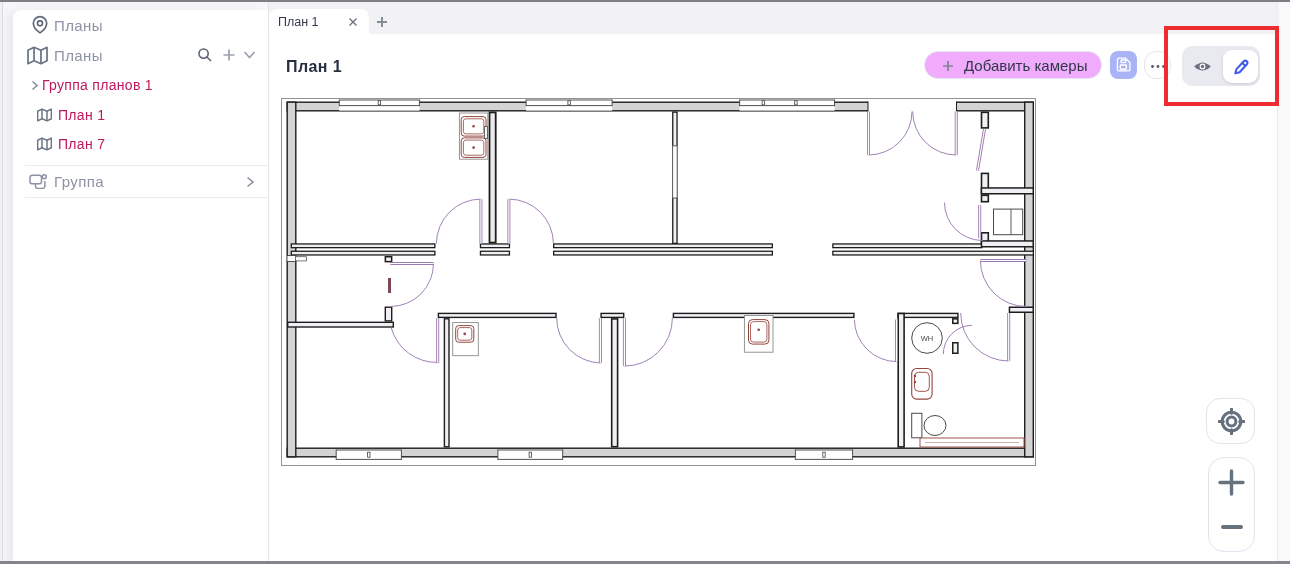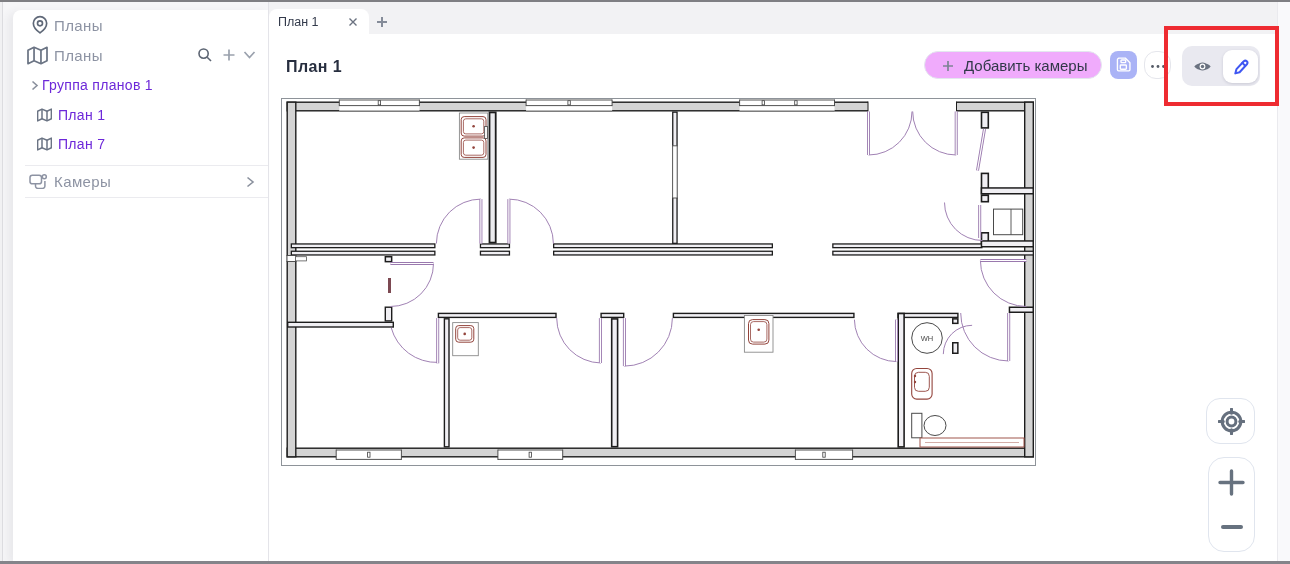--- a/index.html
+++ b/index.html
@@ -8,21 +8,21 @@
 
 #topborder{left:0;top:0;width:1290px;height:2px;background:#7f7f83;}
 #botborder{left:0;bottom:0;width:1290px;height:3px;background:#84848a;}
 #leftedge{left:0;top:2px;bottom:3px;width:2px;background:#f1f1f3;border-right:1px solid #dcdce0;}
 
 #sideback{left:2px;top:2px;width:266px;bottom:3px;background:#f6f6f8;}
 #sidecard{left:13px;top:10px;width:255px;bottom:3px;background:#ffffff;border-radius:8px 0 0 0;box-shadow:-5px 2px 8px rgba(50,50,70,0.07);}
 #sep{left:268px;top:2px;bottom:3px;width:1px;background:#e4e4e9;}
 .srow{left:13px;width:255px;height:30px;}
 .stext{font-size:15px;letter-spacing:0.4px;color:#8d93a3;}
-.ditem{font-size:14px;letter-spacing:0.3px;color:#6d28d9;}
+.ditem{font-size:14px;letter-spacing:0.3px;color:#be185d;}
 .hline{left:25px;width:243px;height:1px;background:#ebebef;}
 
 #strip{left:269px;top:2px;width:1008px;height:32px;background:#f2f2f4;}
 #tab{left:269px;top:9px;width:100px;height:25px;background:#ffffff;border-radius:8px 8px 0 0;}
 #tabtext{left:278px;top:15px;font-size:12.5px;color:#333a4b;}
 #rail{left:1277px;top:2px;bottom:3px;width:13px;background:#f9f9fb;border-left:1px solid #eaeaee;}
 
 #title{left:286px;top:58px;font-size:16px;letter-spacing:0.4px;font-weight:bold;color:#272e3f;}
 
 #addbtn{left:924px;top:51px;width:178px;height:28px;box-sizing:border-box;border:1px solid #e4e7ef;border-radius:14px;background:#f0abfc;}
@@ -95,21 +95,21 @@
     </svg>
   <span class="abs ditem" style="left:45px;top:7px;">План 7</span>
 </div>
 <div class="abs hline" style="top:165px;"></div>
 <div class="abs srow" style="top:166px;">
   <svg class="abs" style="left:16px;top:8px;" width="20" height="15" viewBox="0 0 20 15" fill="none" stroke="#8d93a3" stroke-width="1.5">
       <rect x="1" y="1.2" width="11.5" height="8.6" rx="2.4"></rect>
       <circle cx="15.3" cy="2.8" r="2"></circle>
       <path d="M6.5 9.8 v2.2 a2.4 2.4 0 0 0 2.4 2.4 h4.6 a2.4 2.4 0 0 0 2.4-2.4 v-5"></path>
     </svg>
-  <span class="abs stext" style="left:41px;top:7px;">Камеры</span>
+  <span class="abs stext" style="left:41px;top:7px;">Группа</span>
   <svg class="abs" style="left:233px;top:10px;" width="9" height="12" viewBox="0 0 9 12" fill="none" stroke="#8a909d" stroke-width="1.6">
       <path d="M1.5 1.5 L7 6 1.5 10.5"></path>
     </svg>
 </div>
 <div class="abs hline" style="top:197px;"></div>
 
 <svg class="abs" style="left:348px;top:17px;" width="10" height="10" viewBox="0 0 10 10" stroke="#6b7280" stroke-width="1.4">
     <path d="M1.5 1.5 L8.5 8.5 M8.5 1.5 L1.5 8.5"></path>
   </svg>
 <svg class="abs" style="left:376px;top:16px;" width="12" height="12" viewBox="0 0 12 12" stroke="#858c99" stroke-width="2">

